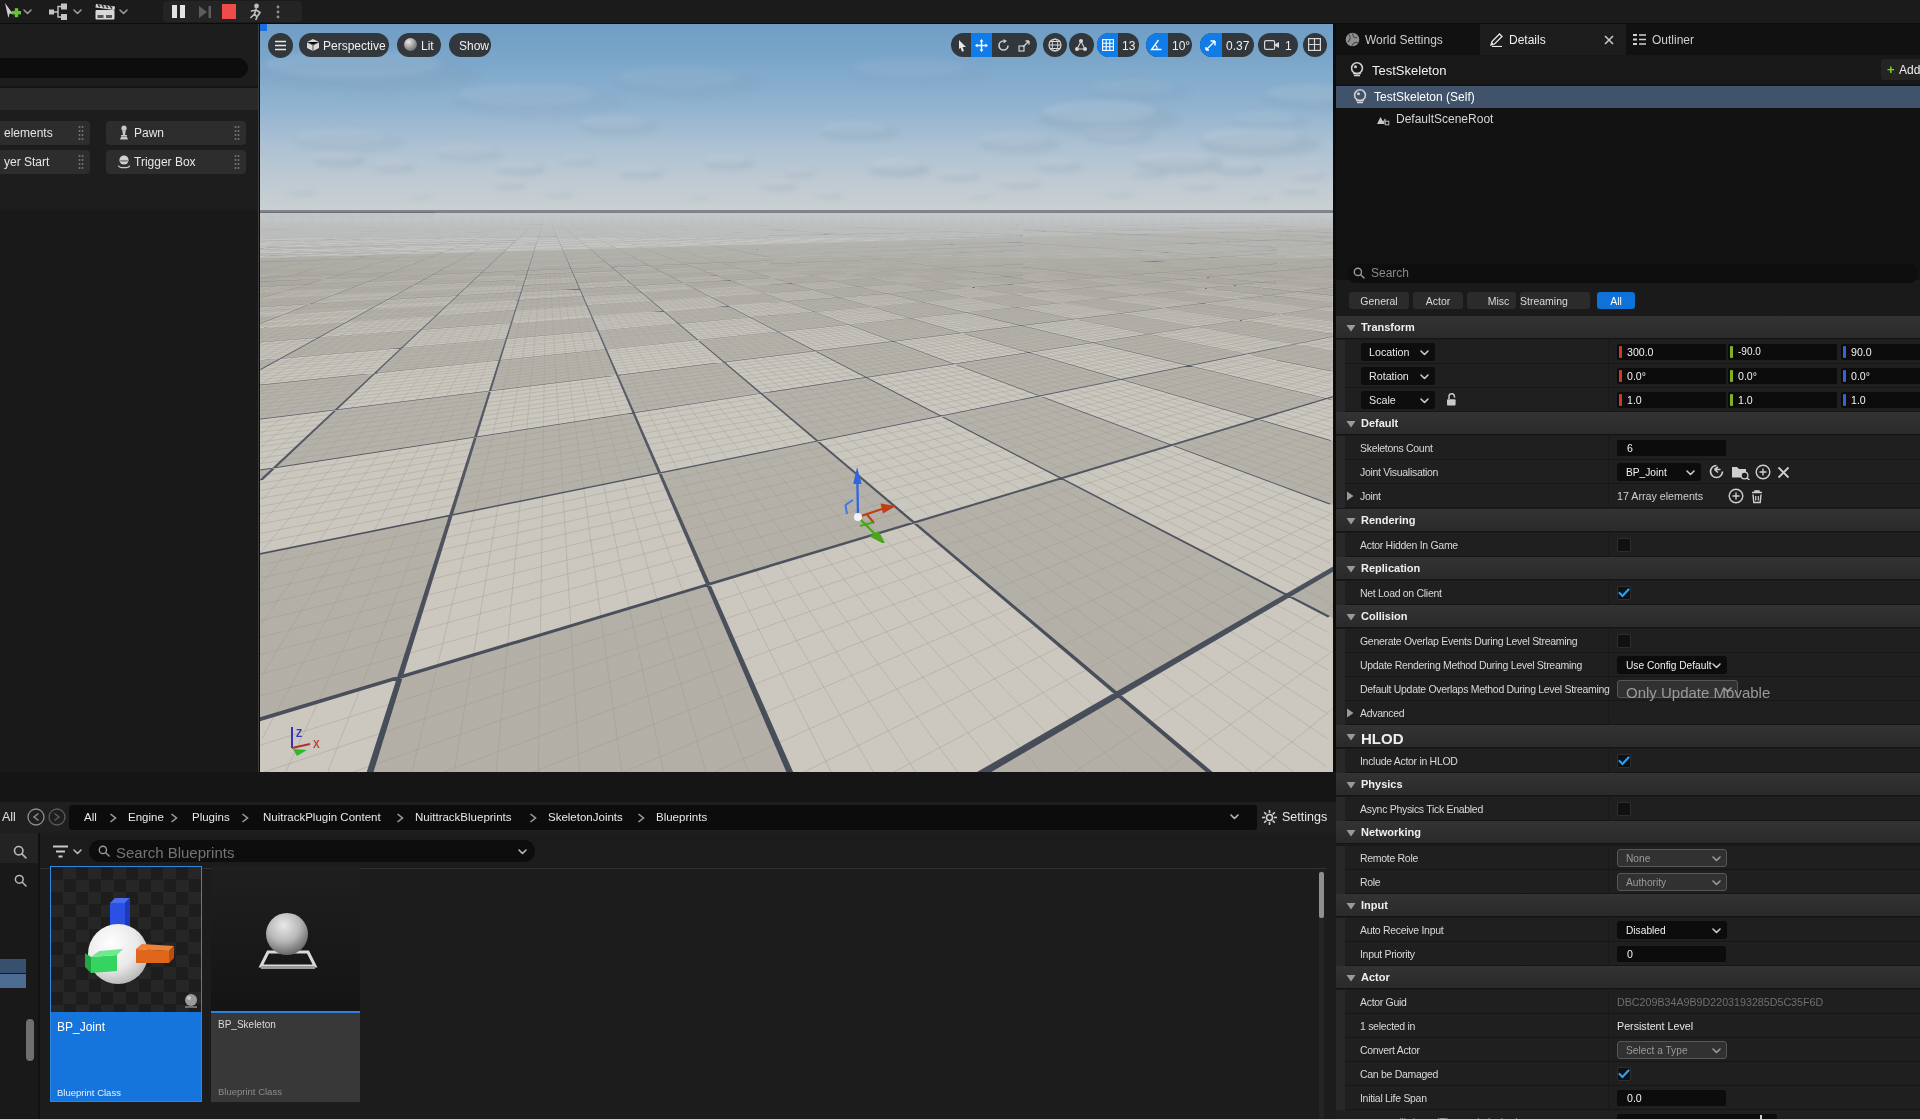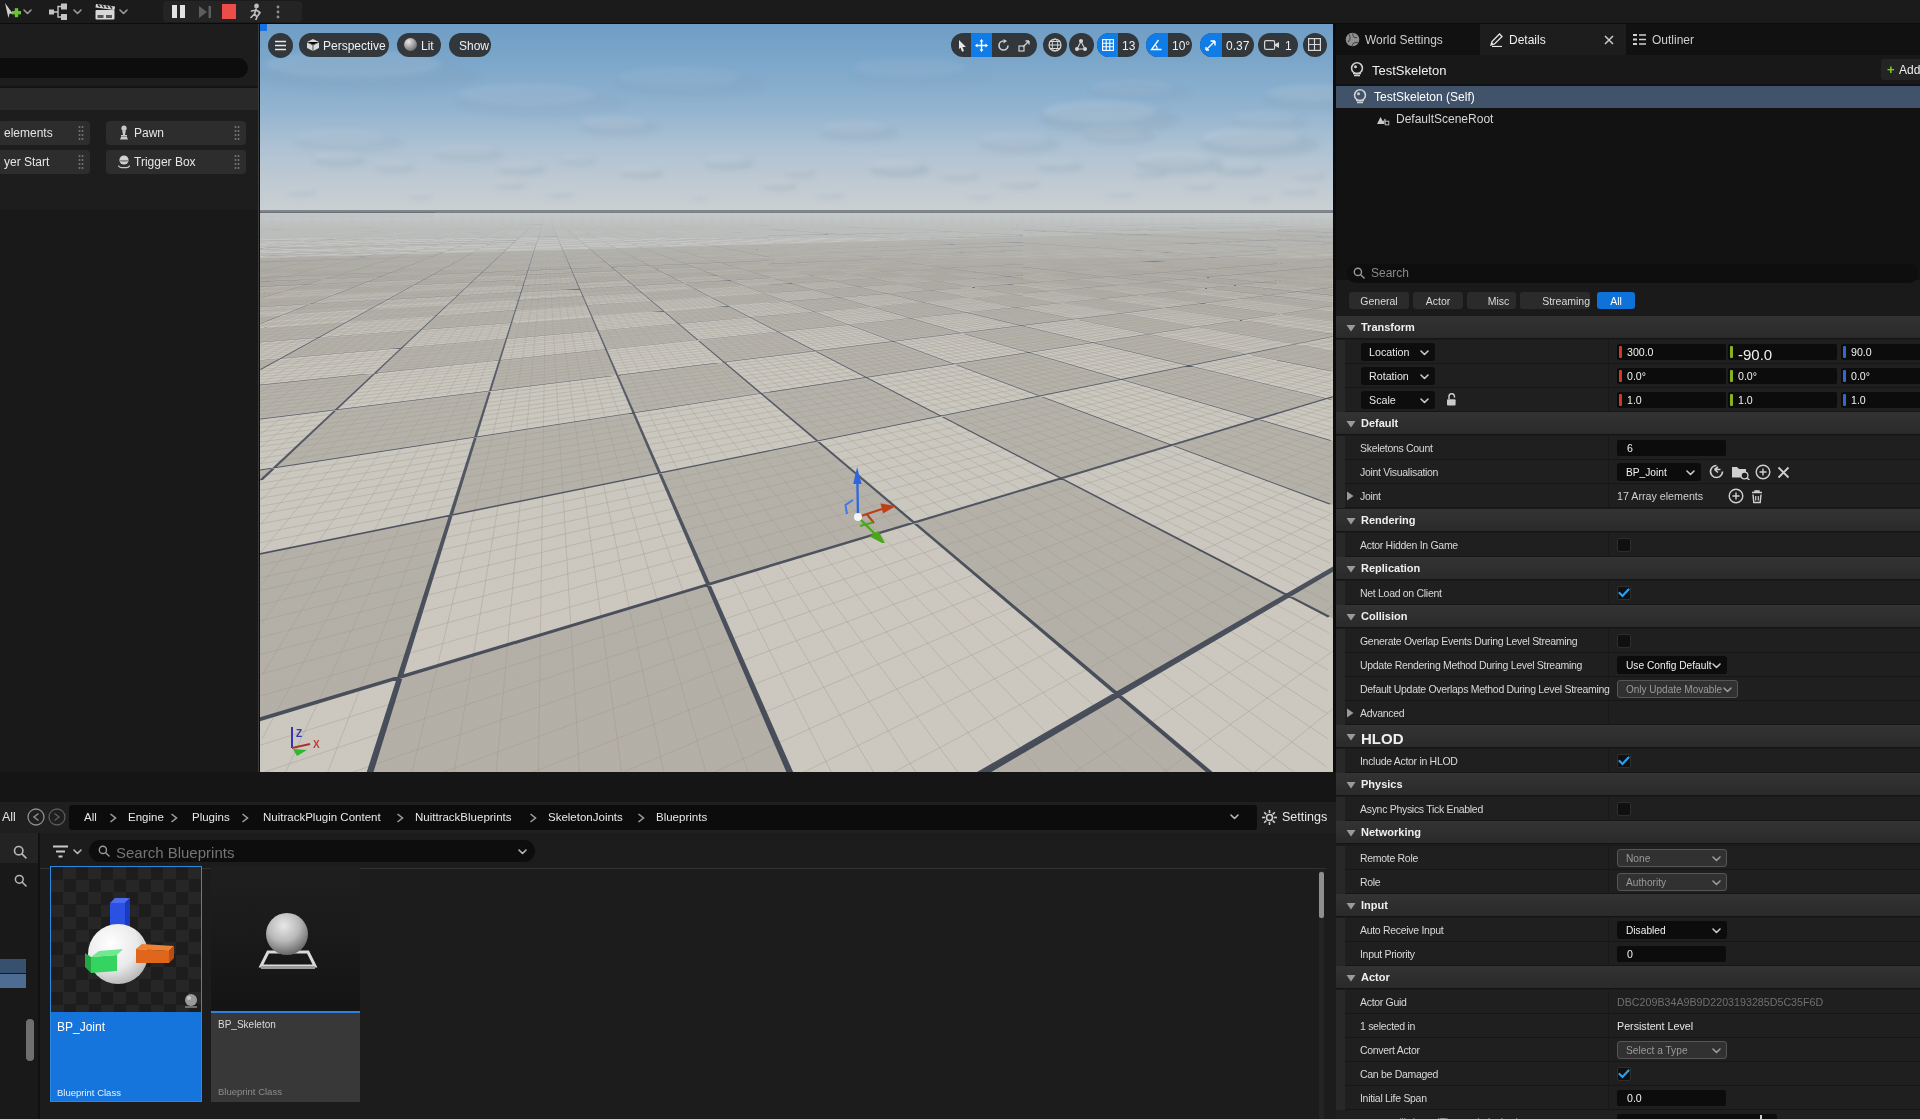--- a/index.html
+++ b/index.html
@@ -956,38 +956,38 @@
       <line x1="8.3" y1="8.3" x2="12" y2="12" stroke="#9a9a9a" stroke-width="1.5" stroke-linecap="round"></line>
     </svg>
 <div class="txt" style="left:35px;top:242px;font-size:12px;color:#8a8a8a">Search</div>
 <div class="a" style="left:13px;top:268px;width:60px;height:17px;background:#2b2b2b;border-radius:3px"></div>
     <div class="txt" style="left:13px;top:271px;width:60px;text-align:center;font-size:10.5px;color:#d9d9d9">General</div>
 <div class="a" style="left:77px;top:268px;width:50px;height:17px;background:#2b2b2b;border-radius:3px"></div>
     <div class="txt" style="left:77px;top:271px;width:50px;text-align:center;font-size:10.5px;color:#d9d9d9">Actor</div>
 <div class="a" style="left:131px;top:268px;width:49px;height:17px;background:#2b2b2b;border-radius:3px"></div>
     <div class="txt" style="left:131px;top:271px;width:63px;text-align:center;font-size:10.5px;color:#d9d9d9">Misc</div>
 <div class="a" style="left:184px;top:268px;width:70px;height:17px;background:#2b2b2b;border-radius:3px"></div>
-    <div class="txt" style="left:184px;top:271px;width:70px;text-align:right;font-size:10.5px;color:#d9d9d9">Streaming</div>
+    <div class="txt" style="left:184px;top:271px;width:70px;text-align:left;font-size:10.5px;color:#d9d9d9">Streaming</div>
 <div class="a" style="left:261px;top:268px;width:38px;height:17px;background:#0e72d8;border-radius:3px"></div>
     <div class="txt" style="left:261px;top:271px;width:38px;text-align:center;font-size:10.5px;color:#fff">All</div>
 <div class="a" style="left:0;top:292px;width:584px;height:23px;background:linear-gradient(#333333,#2a2a2a);border-bottom:1px solid #151515"></div>
     <svg width="10" height="8" viewBox="0 0 10 8" style="position:absolute;left:10px;top:300px">
       <path d="M0.5 1 L9.5 1 L5 7.5 Z" fill="#9a9a9a"></path>
     </svg>
     <div class="txt" style="left:25px;top:297px;font-size:11px;font-weight:bold;color:#efefef">Transform</div>
 <div class="a" style="left:0;top:316px;width:584px;height:24px;background:#1f1f1f;border-bottom:1px solid #161616"></div>
     <div class="a" style="left:0;top:316px;width:9px;height:24px;background:#282828"></div>
     <div class="a" style="left:272px;top:316px;width:1px;height:24px;background:#191919"></div>
     <div class="txt" style="left:24px;top:322px;font-size:10.5px;letter-spacing:-0.3px;color:#d8d8d8"></div>
     <div class="a" style="left:281px;top:320px;width:109px;height:16px;background:#0c0c0c;border-radius:2px"></div>
     <div class="a" style="left:283px;top:322px;width:3px;height:12px;background:#cf3b28;border-radius:1px"></div>
     <div class="txt" style="left:291px;top:322px;font-size:10.6px;color:#f0f0f0">300.0</div>
     <div class="a" style="left:392px;top:320px;width:109px;height:16px;background:#0c0c0c;border-radius:2px"></div>
     <div class="a" style="left:394px;top:322px;width:3px;height:12px;background:#86b323;border-radius:1px"></div>
-    <div class="txt" style="left:402px;top:322px;font-size:15px;color:#f0f0f0">-90.0</div>
+    <div class="txt" style="left:402px;top:322px;font-size:10px;color:#f0f0f0">-90.0</div>
     <div class="a" style="left:505px;top:320px;width:109px;height:16px;background:#0c0c0c;border-radius:2px"></div>
     <div class="a" style="left:507px;top:322px;width:3px;height:12px;background:#3464d6;border-radius:1px"></div>
     <div class="txt" style="left:515px;top:322px;font-size:10.6px;color:#f0f0f0">90.0</div>
     <div class="a" style="left:25px;top:319px;width:74px;height:18px;background:#0d0d0d;border-radius:3px"></div>
     <div class="txt" style="left:33px;top:322px;font-size:10.7px;color:#e8e8e8">Location</div>
     <svg style="position:absolute;left:84px;top:326px" width="9" height="6" viewBox="0 0 9 6">
       <path d="M1 1 L4.5 4.5 L8 1" stroke="#c8c8c8" stroke-width="1.6" fill="none" stroke-linecap="round" stroke-linejoin="round"></path>
     </svg>
 <div class="a" style="left:0;top:340px;width:584px;height:24px;background:#1f1f1f;border-bottom:1px solid #161616"></div>
     <div class="a" style="left:0;top:340px;width:9px;height:24px;background:#282828"></div>
@@ -1122,21 +1122,21 @@
     <div class="a" style="left:281px;top:632px;width:110px;height:18px;background:#0c0c0c;border-radius:3px"></div>
     <div class="txt" style="left:290px;top:636px;font-size:10.2px;color:#f0f0f0">Use Config Default</div>
     <svg style="position:absolute;left:376px;top:639px" width="9" height="6" viewBox="0 0 9 6">
       <path d="M1 1 L4.5 4.5 L8 1" stroke="#c8c8c8" stroke-width="1.6" fill="none" stroke-linecap="round" stroke-linejoin="round"></path>
     </svg>
 <div class="a" style="left:0;top:653px;width:584px;height:24px;background:#1f1f1f;border-bottom:1px solid #161616"></div>
     <div class="a" style="left:0;top:653px;width:9px;height:24px;background:#282828"></div>
     <div class="a" style="left:272px;top:653px;width:1px;height:24px;background:#191919"></div>
     <div class="txt" style="left:24px;top:659px;font-size:10.5px;letter-spacing:-0.3px;color:#d8d8d8">Default Update Overlaps Method During Level Streaming</div>
     <div class="a" style="left:281px;top:656px;width:121px;height:18px;background:#313131;border:1px solid #565656;border-radius:3px"></div>
-    <div class="txt" style="left:290px;top:660px;font-size:10px;color:#9a9a9a">Only Update Movable</div>
+    <div class="txt" style="left:290px;top:660px;font-size:15px;color:#9a9a9a">Only Update Movable</div>
     <svg style="position:absolute;left:387px;top:663px" width="9" height="6" viewBox="0 0 9 6">
       <path d="M1 1 L4.5 4.5 L8 1" stroke="#9a9a9a" stroke-width="1.6" fill="none" stroke-linecap="round" stroke-linejoin="round"></path>
     </svg>
 <div class="a" style="left:0;top:677px;width:584px;height:24px;background:#1f1f1f;border-bottom:1px solid #161616"></div>
     <div class="a" style="left:0;top:677px;width:9px;height:24px;background:#282828"></div>
     <div class="a" style="left:272px;top:677px;width:1px;height:24px;background:#191919"></div>
     <svg width="8" height="10" viewBox="0 0 8 10" style="position:absolute;left:10px;top:684px">
       <path d="M1 0.5 L1 9.5 L7.5 5 Z" fill="#9a9a9a"></path>
     </svg>
     <div class="txt" style="left:24px;top:683px;font-size:10.5px;letter-spacing:-0.3px;color:#d8d8d8">Advanced</div>

